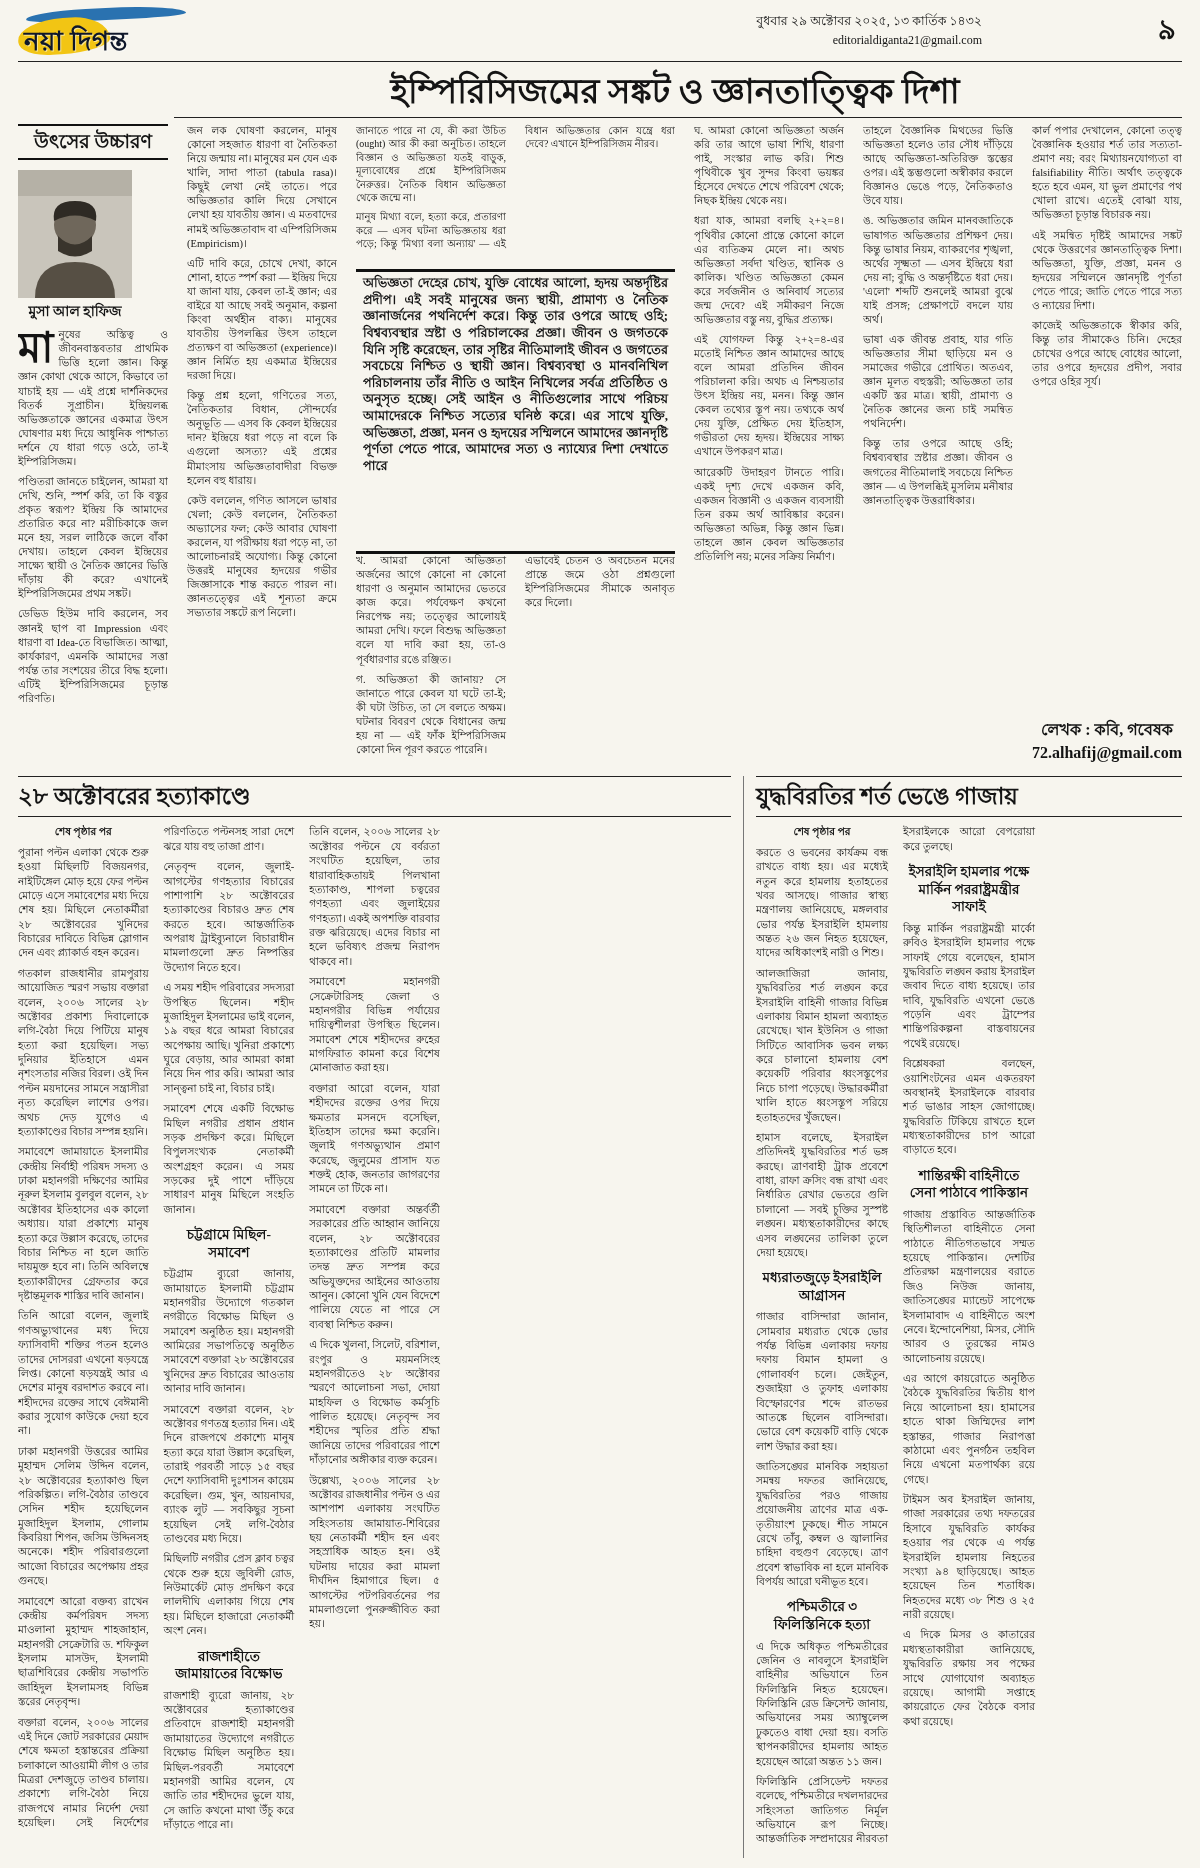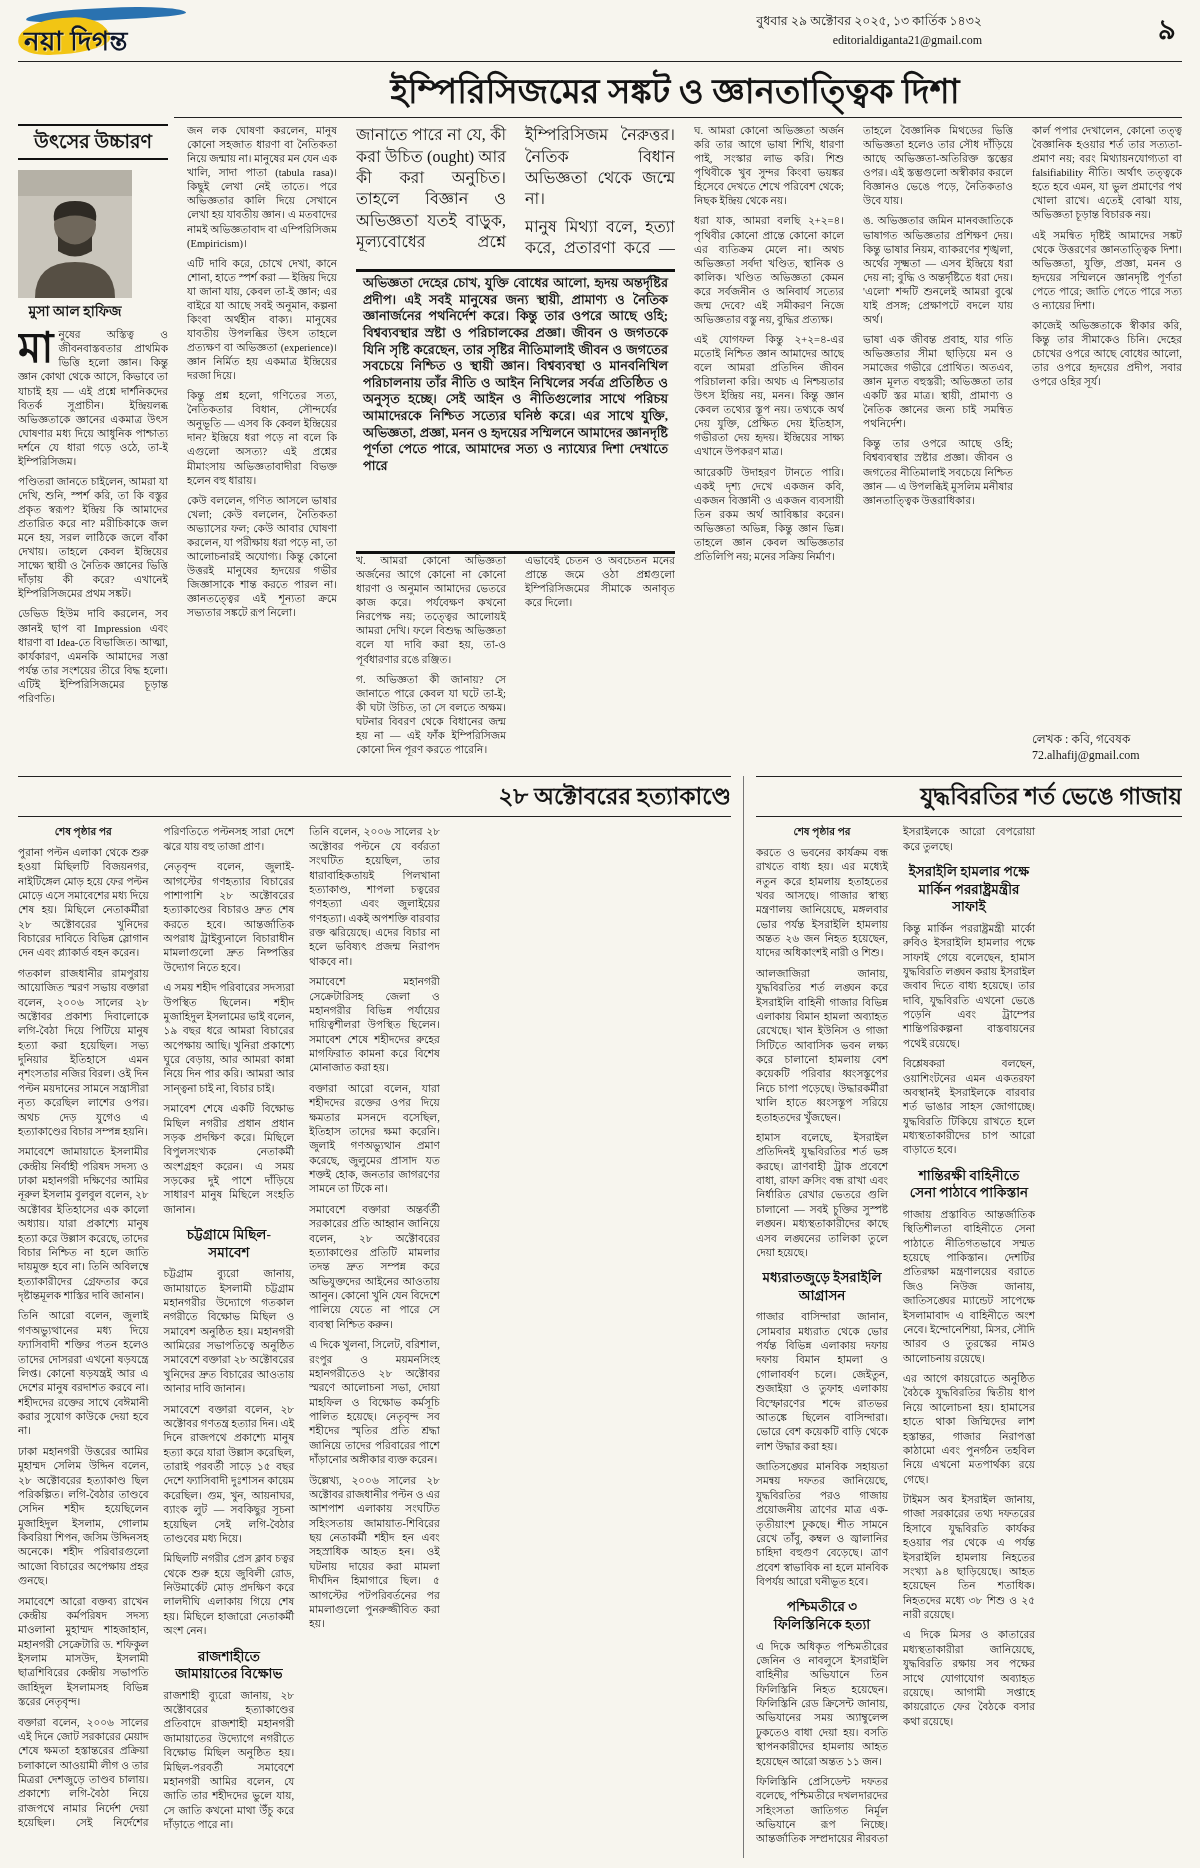--- a/index.html
+++ b/index.html
@@ -38,34 +38,34 @@
   .acol{width:150px;flex:0 0 150px;overflow:hidden;font-size:10.5px;line-height:1.34;text-align:justify}
   .acol p,.duo p{margin-bottom:6px}
   .author-col .kicker{font-size:19px;font-weight:bold;text-align:center;
     border-top:2px solid #111;border-bottom:2px solid #111;padding:3px 0;margin-bottom:10px;white-space:nowrap}
   .photo{width:114px;height:128px;margin:2px 0 5px;background:#c9c5bb;overflow:hidden}
   .author{font-weight:bold;font-size:14px;width:114px;text-align:center;margin-bottom:7px}
   .lead-para{margin-bottom:6px}
   .dropcap{float:left;font-size:42px;line-height:.85;font-weight:bold;padding:3px 5px 0 0}
   .duo{flex:0 0 319px;width:319px;display:flex;flex-direction:column;overflow:hidden}
   .duo-top{height:145px;columns:2;column-gap:19px;column-fill:auto;overflow:hidden;
-    font-size:16px;line-height:1.34;text-align:justify}
+    font-size:10px;line-height:1.34;text-align:justify}
   .quote-box{height:285px;border-top:3.5px solid #111;border-bottom:3.5px solid #111;
     padding:3px 7px;font-size:12.8px;font-weight:bold;line-height:1.3;text-align:justify;overflow:hidden}
   .duo-bottom{flex:1;columns:2;column-gap:19px;column-fill:auto;overflow:hidden;
     font-size:10.5px;line-height:1.34;text-align:justify}
   .col7{display:flex;flex-direction:column}
   .col7 .flow{flex:1;overflow:hidden}
-  .signature{text-align:left;font-weight:normal;font-size:12px;padding-top:5px;line-height:1.4}
+  .signature{text-align:center;font-weight:bold;font-size:16px;padding-top:5px;line-height:1.4}
 
   
   .bottom{display:flex;margin-top:12px;height:1082px;overflow:hidden}
   .bottom-left{width:726px;flex:0 0 726px;padding-right:12px;border-right:1px solid #777}
   .bottom-right{flex:1;padding-left:12px}
-  .section-head{font-size:23px;font-weight:bold;text-align:right;
+  .section-head{font-size:23px;font-weight:bold;text-align:left;
     border-top:1.5px solid #222;border-bottom:1.5px solid #222;padding:7px 0;margin-bottom:8px;line-height:1.1}
   .newscols{column-fill:auto;overflow:hidden;font-size:10.5px;line-height:1.37;text-align:justify;height:1026px}
   .cols5{columns:5;column-gap:15px}
   .cols3{columns:3;column-gap:15px}
   .blk-p{margin-bottom:6px}
   .blk-cont{font-weight:bold;text-align:center;margin-bottom:6px}
   .blk-h{font-size:13.5px;font-weight:bold;text-align:center;margin:9px 3px 6px;line-height:1.3;column-span:none}
 </style>
 </head>
 <body>

